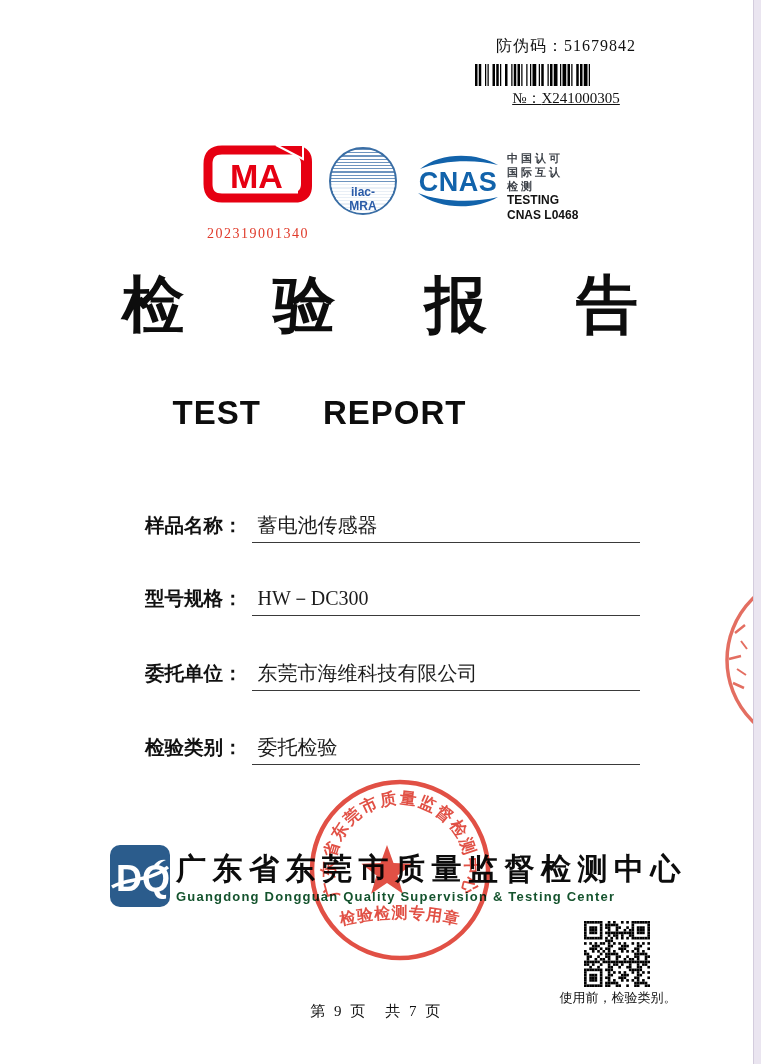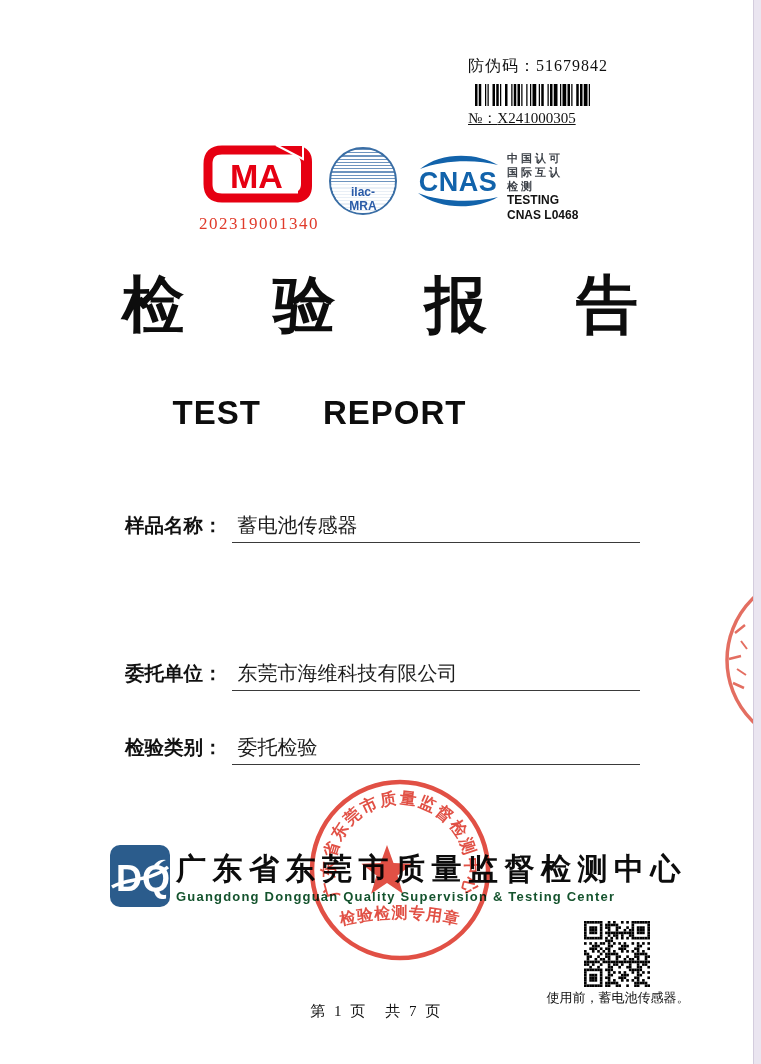--- a/index.html
+++ b/index.html
@@ -4,28 +4,28 @@
 <style>
   * { margin:0; padding:0; box-sizing:border-box; }
   html,body { background:#ffffff; }
   body { font-family:"Liberation Serif", serif; }
   .viewport { position:relative; width:761px; height:1064px; background:#fff; overflow:hidden; }
   .page { position:absolute; left:0; top:0; width:753px; height:1064px; background:#fff; overflow:hidden; }
   .edge-strip { position:absolute; left:753px; top:0; width:8px; height:1064px;
                 background:#eae5f0; border-left:1px solid #d3ccdd; }
 
   
-  .antifake { position:absolute; left:468px; top:56px; width:196px; text-align:left; }
+  .antifake { position:absolute; left:468px; top:36px; width:196px; text-align:center; }
   .antifake .line1 { font-size:16px; color:#111; letter-spacing:1px; white-space:nowrap; }
   .antifake svg { display:block; margin:7px auto 3px auto; }
   .antifake .line2 { font-size:15px; color:#111; white-space:nowrap;text-decoration:underline; }
 
   
   .cma { position:absolute; left:199px; top:144px; width:118px; text-align:center; }
-  .cma .number { font-size:17px; color:#e03a2a; letter-spacing:1.5px; margin-top:6px; white-space:nowrap; }
+  .cma .number { font-size:14px; color:#e03a2a; letter-spacing:1.5px; margin-top:18px; white-space:nowrap; }
   .ilac { position:absolute; left:329px; top:147px; width:68px; height:68px; border-radius:50%;
           border:2px solid #3a6ea5; overflow:hidden;
           background:repeating-linear-gradient(0deg,#ffffff 0 2px,#6d94bf 2px 3.2px);
           display:flex; align-items:center; justify-content:center; }
   .ilac .band { background:rgba(255,255,255,.85); width:100%; text-align:center; padding:1px 8px;
                 font-family:"Liberation Sans",sans-serif; font-weight:700; font-size:12px; color:#2a5ba8;margin-top:36px; }
   .cnas { position:absolute; left:412px; top:152px; }
   .cnas-text { position:absolute; left:507px; top:151px; width:78px;
                font-family:"Liberation Sans",sans-serif; }
   .cnas-text .cn { font-size:11px; color:#3a3f46; letter-spacing:3px; line-height:14px; font-weight:600; white-space:nowrap; }
@@ -34,21 +34,21 @@
   
   .title-zh { position:absolute; left:122px; top:270px; width:516px; height:72px;
               display:flex; justify-content:space-between; font-weight:700; font-size:62px;
               line-height:70px; color:#0d0d0d; font-family:"Liberation Serif",serif; }
   .title-en { position:absolute; left:0; top:394px; width:639px; text-align:center;
               font-family:"Liberation Sans",sans-serif; font-weight:800; font-size:33px;
               letter-spacing:1px; word-spacing:52px; color:#0d0d0d; }
 
   
   .frow { position:absolute; left:125px; width:515px; height:36px; display:flex; align-items:flex-end; }
-  .frow .flabel { font-size:19.5px; font-weight:600; color:#111; white-space:nowrap; padding-bottom:4px; }
+  .frow .flabel { font-size:19.5px; font-weight:600; color:#111; white-space:nowrap; padding-bottom:4px;margin-left:20px; }
   .frow .fval { flex:1; border-bottom:1.6px solid #3a3a3a; font-size:20px; color:#1c1c1c;
                 padding:0 0 3px 6px; white-space:nowrap;margin-left:9px; }
 
   
   .org-name-zh { position:absolute; left:176px; top:849px; width:520px; white-space:nowrap;
                  font-family:"Liberation Sans",sans-serif; font-weight:800; font-size:30px;
                  letter-spacing:6.5px; color:#0c0c0c; }
   .org-name-en { position:absolute; left:176px; top:889px; width:520px; white-space:nowrap;
                  font-family:"Liberation Sans",sans-serif; font-weight:700; font-size:13px;
                  letter-spacing:1.2px; color:#14532d; }
@@ -136,20 +136,24 @@
       <span>检</span>
       <span>验</span>
       <span>报</span>
       <span>告</span>
     </div>
     <div class="title-en">TEST REPORT</div>
 
     <div class="frow" style="top:507px">
       <span class="flabel">样品名称：</span>
       <span class="fval">蓄电池传感器</span>
+    </div>
+    <div class="frow" style="top:580px">
+      <span class="flabel">型号规格：</span>
+      <span class="fval">HW－DC300</span>
     </div>
     <div class="frow" style="top:655px">
       <span class="flabel">委托单位：</span>
       <span class="fval">东莞市海维科技有限公司</span>
     </div>
     <div class="frow" style="top:729px">
       <span class="flabel">检验类别：</span>
       <span class="fval">委托检验</span>
     </div>
 
@@ -503,19 +507,19 @@
         <rect x="8" y="24" width="1" height="1"></rect>
         <rect x="9" y="24" width="1" height="1"></rect>
         <rect x="12" y="24" width="1" height="1"></rect>
         <rect x="13" y="24" width="1" height="1"></rect>
         <rect x="16" y="24" width="1" height="1"></rect>
         <rect x="19" y="24" width="1" height="1"></rect>
         <rect x="20" y="24" width="1" height="1"></rect>
         <rect x="23" y="24" width="1" height="1"></rect>
         <rect x="24" y="24" width="1" height="1"></rect>
       </svg>
-    <div class="qr-caption">使用前，蓄电池传感器。</div>
-
-    <div class="footer">第 1 页　共 7 页</div>
+    <div class="qr-caption">使用前，检验类别。</div>
+
+    <div class="footer">第 9 页　共 7 页</div>
   </div>
 
   <div class="edge-strip"></div>
 </div>
 
 </body></html>

